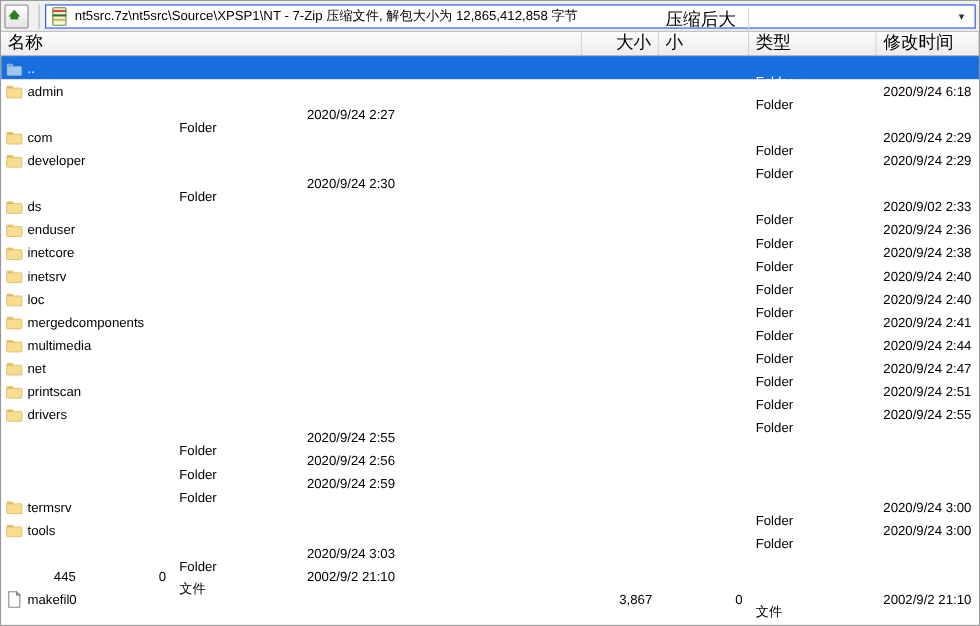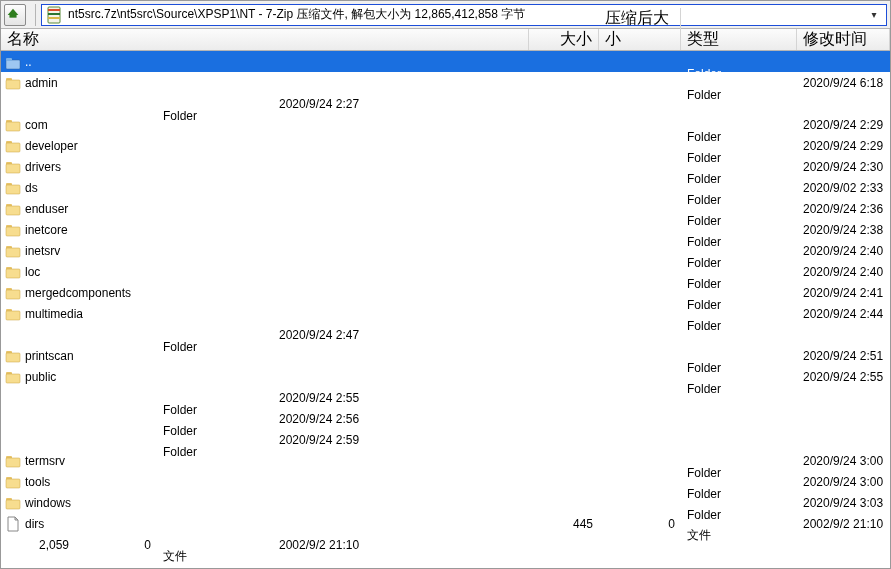--- a/index.html
+++ b/index.html
@@ -209,143 +209,143 @@
           <use href="#ico-folder"></use>
         </svg>
         <span>developer</span>
       </div>
       <div class="cell c-size"></div>
       <div class="cell c-packed"></div>
       <div class="cell c-type">Folder</div>
       <div class="cell c-mod">2020/9/24 2:29</div>
     </div>
     <div class="row">
+      <div class="cell c-size"></div>
+      <div class="cell c-packed"></div>
+      <div class="cell c-type">Folder</div>
+      <div class="cell c-mod">2020/9/24 2:30</div>
+    </div>
+    <div class="row">
+      <div class="cell c-name">
+        <svg class="ico" viewBox="0 0 16 16">
+          <use href="#ico-folder"></use>
+        </svg>
+        <span>ds</span>
+      </div>
+      <div class="cell c-size"></div>
+      <div class="cell c-packed"></div>
+      <div class="cell c-type">Folder</div>
+      <div class="cell c-mod">2020/9/02 2:33</div>
+    </div>
+    <div class="row">
+      <div class="cell c-name">
+        <svg class="ico" viewBox="0 0 16 16">
+          <use href="#ico-folder"></use>
+        </svg>
+        <span>enduser</span>
+      </div>
+      <div class="cell c-size"></div>
+      <div class="cell c-packed"></div>
+      <div class="cell c-type">Folder</div>
+      <div class="cell c-mod">2020/9/24 2:36</div>
+    </div>
+    <div class="row">
+      <div class="cell c-name">
+        <svg class="ico" viewBox="0 0 16 16">
+          <use href="#ico-folder"></use>
+        </svg>
+        <span>inetcore</span>
+      </div>
+      <div class="cell c-size"></div>
+      <div class="cell c-packed"></div>
+      <div class="cell c-type">Folder</div>
+      <div class="cell c-mod">2020/9/24 2:38</div>
+    </div>
+    <div class="row">
+      <div class="cell c-name">
+        <svg class="ico" viewBox="0 0 16 16">
+          <use href="#ico-folder"></use>
+        </svg>
+        <span>inetsrv</span>
+      </div>
+      <div class="cell c-size"></div>
+      <div class="cell c-packed"></div>
+      <div class="cell c-type">Folder</div>
+      <div class="cell c-mod">2020/9/24 2:40</div>
+    </div>
+    <div class="row">
+      <div class="cell c-name">
+        <svg class="ico" viewBox="0 0 16 16">
+          <use href="#ico-folder"></use>
+        </svg>
+        <span>loc</span>
+      </div>
+      <div class="cell c-size"></div>
+      <div class="cell c-packed"></div>
+      <div class="cell c-type">Folder</div>
+      <div class="cell c-mod">2020/9/24 2:40</div>
+    </div>
+    <div class="row">
+      <div class="cell c-name">
+        <svg class="ico" viewBox="0 0 16 16">
+          <use href="#ico-folder"></use>
+        </svg>
+        <span>mergedcomponents</span>
+      </div>
+      <div class="cell c-size"></div>
+      <div class="cell c-packed"></div>
+      <div class="cell c-type">Folder</div>
+      <div class="cell c-mod">2020/9/24 2:41</div>
+    </div>
+    <div class="row">
+      <div class="cell c-name">
+        <svg class="ico" viewBox="0 0 16 16">
+          <use href="#ico-folder"></use>
+        </svg>
+        <span>multimedia</span>
+      </div>
+      <div class="cell c-size"></div>
+      <div class="cell c-packed"></div>
+      <div class="cell c-type">Folder</div>
+      <div class="cell c-mod">2020/9/24 2:44</div>
+    </div>
+    <div class="row">
+      <div class="cell c-name">
+        <svg class="ico" viewBox="0 0 16 16">
+          <use href="#ico-folder"></use>
+        </svg>
+        <span>net</span>
+      </div>
+      <div class="cell c-size"></div>
+      <div class="cell c-packed"></div>
+      <div class="cell c-type">Folder</div>
+      <div class="cell c-mod">2020/9/24 2:47</div>
+    </div>
+    <div class="row">
+      <div class="cell c-name">
+        <svg class="ico" viewBox="0 0 16 16">
+          <use href="#ico-folder"></use>
+        </svg>
+        <span>printscan</span>
+      </div>
+      <div class="cell c-size"></div>
+      <div class="cell c-packed"></div>
+      <div class="cell c-type">Folder</div>
+      <div class="cell c-mod">2020/9/24 2:51</div>
+    </div>
+    <div class="row">
       <div class="cell c-name">
         <svg class="ico" viewBox="0 0 16 16">
           <use href="#ico-folder"></use>
         </svg>
         <span>drivers</span>
       </div>
       <div class="cell c-size"></div>
       <div class="cell c-packed"></div>
       <div class="cell c-type">Folder</div>
-      <div class="cell c-mod">2020/9/24 2:30</div>
-    </div>
-    <div class="row">
-      <div class="cell c-name">
-        <svg class="ico" viewBox="0 0 16 16">
-          <use href="#ico-folder"></use>
-        </svg>
-        <span>ds</span>
-      </div>
-      <div class="cell c-size"></div>
-      <div class="cell c-packed"></div>
-      <div class="cell c-type">Folder</div>
-      <div class="cell c-mod">2020/9/02 2:33</div>
-    </div>
-    <div class="row">
-      <div class="cell c-name">
-        <svg class="ico" viewBox="0 0 16 16">
-          <use href="#ico-folder"></use>
-        </svg>
-        <span>enduser</span>
-      </div>
-      <div class="cell c-size"></div>
-      <div class="cell c-packed"></div>
-      <div class="cell c-type">Folder</div>
-      <div class="cell c-mod">2020/9/24 2:36</div>
-    </div>
-    <div class="row">
-      <div class="cell c-name">
-        <svg class="ico" viewBox="0 0 16 16">
-          <use href="#ico-folder"></use>
-        </svg>
-        <span>inetcore</span>
-      </div>
-      <div class="cell c-size"></div>
-      <div class="cell c-packed"></div>
-      <div class="cell c-type">Folder</div>
-      <div class="cell c-mod">2020/9/24 2:38</div>
-    </div>
-    <div class="row">
-      <div class="cell c-name">
-        <svg class="ico" viewBox="0 0 16 16">
-          <use href="#ico-folder"></use>
-        </svg>
-        <span>inetsrv</span>
-      </div>
-      <div class="cell c-size"></div>
-      <div class="cell c-packed"></div>
-      <div class="cell c-type">Folder</div>
-      <div class="cell c-mod">2020/9/24 2:40</div>
-    </div>
-    <div class="row">
-      <div class="cell c-name">
-        <svg class="ico" viewBox="0 0 16 16">
-          <use href="#ico-folder"></use>
-        </svg>
-        <span>loc</span>
-      </div>
-      <div class="cell c-size"></div>
-      <div class="cell c-packed"></div>
-      <div class="cell c-type">Folder</div>
-      <div class="cell c-mod">2020/9/24 2:40</div>
-    </div>
-    <div class="row">
-      <div class="cell c-name">
-        <svg class="ico" viewBox="0 0 16 16">
-          <use href="#ico-folder"></use>
-        </svg>
-        <span>mergedcomponents</span>
-      </div>
-      <div class="cell c-size"></div>
-      <div class="cell c-packed"></div>
-      <div class="cell c-type">Folder</div>
-      <div class="cell c-mod">2020/9/24 2:41</div>
-    </div>
-    <div class="row">
-      <div class="cell c-name">
-        <svg class="ico" viewBox="0 0 16 16">
-          <use href="#ico-folder"></use>
-        </svg>
-        <span>multimedia</span>
-      </div>
-      <div class="cell c-size"></div>
-      <div class="cell c-packed"></div>
-      <div class="cell c-type">Folder</div>
-      <div class="cell c-mod">2020/9/24 2:44</div>
-    </div>
-    <div class="row">
-      <div class="cell c-size"></div>
-      <div class="cell c-packed"></div>
-      <div class="cell c-type">Folder</div>
-      <div class="cell c-mod">2020/9/24 2:47</div>
-    </div>
-    <div class="row">
-      <div class="cell c-name">
-        <svg class="ico" viewBox="0 0 16 16">
-          <use href="#ico-folder"></use>
-        </svg>
-        <span>printscan</span>
-      </div>
-      <div class="cell c-size"></div>
-      <div class="cell c-packed"></div>
-      <div class="cell c-type">Folder</div>
-      <div class="cell c-mod">2020/9/24 2:51</div>
-    </div>
-    <div class="row">
-      <div class="cell c-name">
-        <svg class="ico" viewBox="0 0 16 16">
-          <use href="#ico-folder"></use>
-        </svg>
-        <span>public</span>
-      </div>
-      <div class="cell c-size"></div>
-      <div class="cell c-packed"></div>
-      <div class="cell c-type">Folder</div>
       <div class="cell c-mod">2020/9/24 2:55</div>
     </div>
     <div class="row">
       <div class="cell c-size"></div>
       <div class="cell c-packed"></div>
       <div class="cell c-type">Folder</div>
       <div class="cell c-mod">2020/9/24 2:55</div>
     </div>
     <div class="row">
       <div class="cell c-size"></div>
@@ -377,42 +377,36 @@
           <use href="#ico-folder"></use>
         </svg>
         <span>tools</span>
       </div>
       <div class="cell c-size"></div>
       <div class="cell c-packed"></div>
       <div class="cell c-type">Folder</div>
       <div class="cell c-mod">2020/9/24 3:00</div>
     </div>
     <div class="row">
-      <div class="cell c-name">
-        <svg class="ico" viewBox="0 0 16 16">
-          <use href="#ico-folder"></use>
-        </svg>
-        <span>windows</span>
-      </div>
       <div class="cell c-size"></div>
       <div class="cell c-packed"></div>
       <div class="cell c-type">Folder</div>
       <div class="cell c-mod">2020/9/24 3:03</div>
     </div>
     <div class="row">
-      <div class="cell c-name">
-        <svg class="ico" viewBox="0 0 16 16">
-          <use href="#ico-file"></use>
-        </svg>
-        <span>dirs</span>
-      </div>
       <div class="cell c-size">445</div>
       <div class="cell c-packed">0</div>
       <div class="cell c-type">文件</div>
       <div class="cell c-mod">2002/9/2 21:10</div>
     </div>
     <div class="row">
-      <div class="cell c-size">2,059</div>
+      <div class="cell c-name">
+        <svg class="ico" viewBox="0 0 16 16">
+          <use href="#ico-file"></use>
+        </svg>
+        <span>makefil0</span>
+      </div>
+      <div class="cell c-size">3,867</div>
       <div class="cell c-packed">0</div>
       <div class="cell c-type">文件</div>
       <div class="cell c-mod">2002/9/2 21:10</div>
     </div>
   </div>
 
 </body></html>

